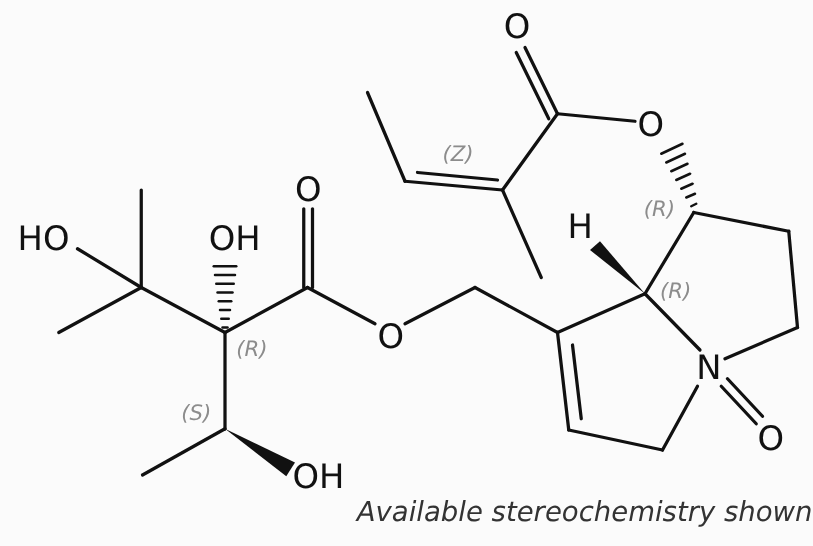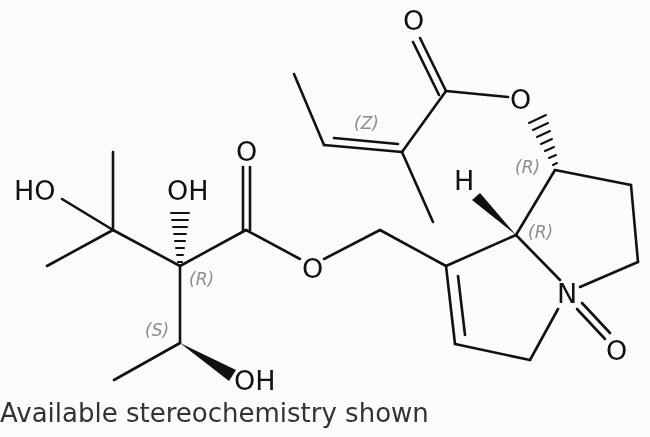--- a/index.html
+++ b/index.html
@@ -1,20 +1,20 @@
 <!DOCTYPE html>
 <html><head>
 <meta charset="utf-8">
 <style>
   html, body { margin:0; padding:0; background:#fbfbfb; }
   body { width:650px; height:437px; position:relative; overflow:hidden; font-family:"DejaVu Sans", sans-serif; }
   #mol { position:absolute; left:0; top:0; }
   .atom { font-family:"DejaVu Sans", sans-serif; font-size:27px; fill:#111; }
   .stereo { font-family:"DejaVu Sans", sans-serif; font-size:17px; font-style:italic; fill:#8c8c8c; }
-  .caption { position:absolute; left:0; width:650px; top:398px; text-align:left; font-family:"DejaVu Sans", sans-serif; font-size:26px; color:#333; }
+  .caption { position:absolute; left:0; width:650px; top:398px; text-align:right; font-family:"DejaVu Sans", sans-serif; font-size:22px; color:#333;font-style:italic; }
   line { stroke:#111; stroke-width:2.6; stroke-linecap:round; }
 </style>
 </head>
 <body>
 
 <svg id="mol" width="650" height="437" viewBox="0 0 650 437">
 
   <g>
     <line x1="62" y1="199" x2="113" y2="230"></line>
     <line x1="113" y1="230" x2="113" y2="152"></line>

